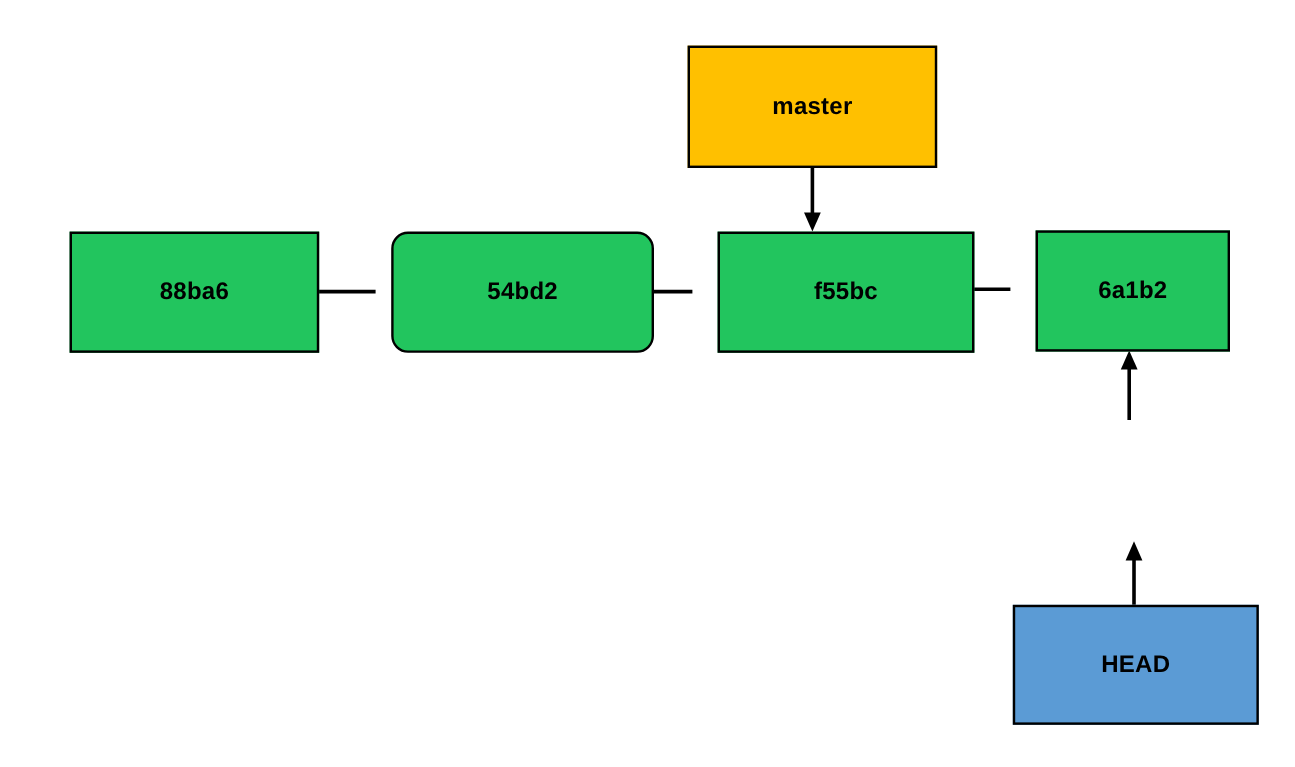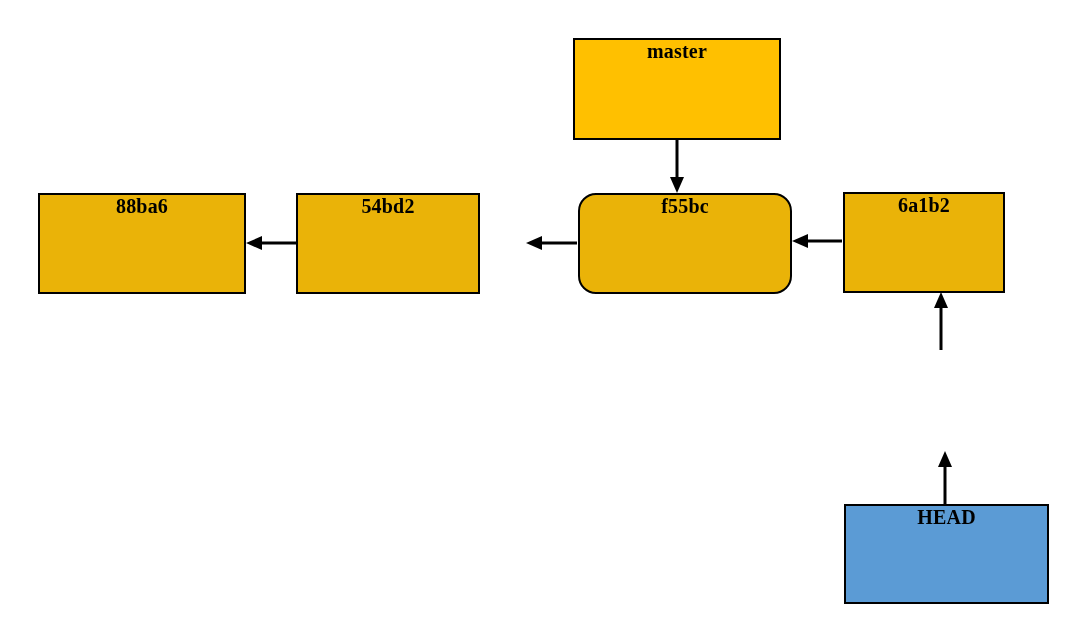--- a/index.html
+++ b/index.html
@@ -16,31 +16,32 @@
     width: 1079px;
     height: 639px;
     background: #ffffff;
     overflow: hidden;
   }
   .node {
     position: absolute;
     box-sizing: border-box;
     border: 2px solid #000000;
     display: flex;
-    align-items: flex-start;
+    align-items: center;
     justify-content: center;
-    font-family: Liberation Serif, serif;
+    font-family: Liberation Sans, sans-serif;
     font-weight: bold;
     font-size: 20px;
     color: #000000;
     letter-spacing: 0.2px;
     user-select: none;
   }
   .node-commit {
-    background: #eab308;
+    background: #22c55e;
+    margin-left: 20px;
   }
   .node-branch {
     background: #ffc000;
   }
   .node-head {
     background: #5b9bd5;
   }
   #edges {
     position: absolute;
     left: 0;
@@ -94,25 +95,25 @@
       <line class="edge-line" x1="945" y1="504" x2="945" y2="464"></line>
       <polygon class="arrow-head" points="945,451 938,467 952,467"></polygon>
     </g>
 
   </svg>
 
   <div class="node node-commit" style="left:38px; top:193px; width:208px; height:101px;">
     <span>88ba6</span>
   </div>
 
-  <div class="node node-commit" style="left:296px; top:193px; width:184px; height:101px;">
+  <div class="node node-commit" style="left:306px; top:193px; width:219px; height:101px;border-radius:14px;">
     <span>54bd2</span>
   </div>
 
-  <div class="node node-commit" style="left:578px; top:193px; width:214px; height:101px;border-radius:18px;">
+  <div class="node node-commit" style="left:578px; top:193px; width:214px; height:101px;">
     <span>f55bc</span>
   </div>
 
   <div class="node node-commit" style="left:843px; top:192px; width:162px; height:101px;">
     <span>6a1b2</span>
   </div>
 
   <div class="node node-branch" style="left:573px; top:38px; width:208px; height:102px;">
     <span>master</span>
   </div>

